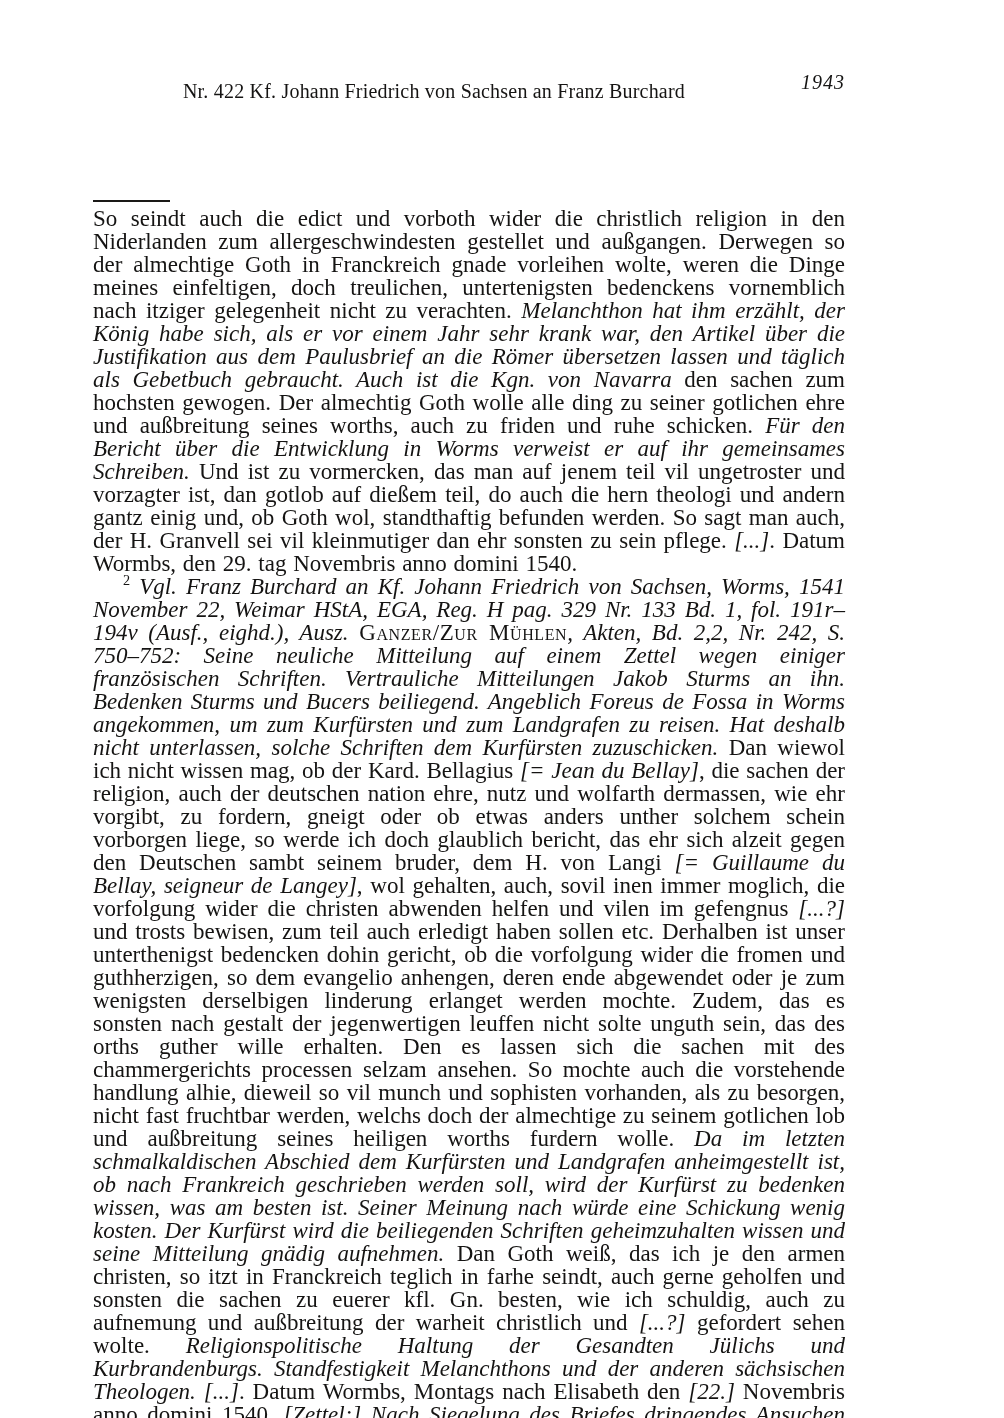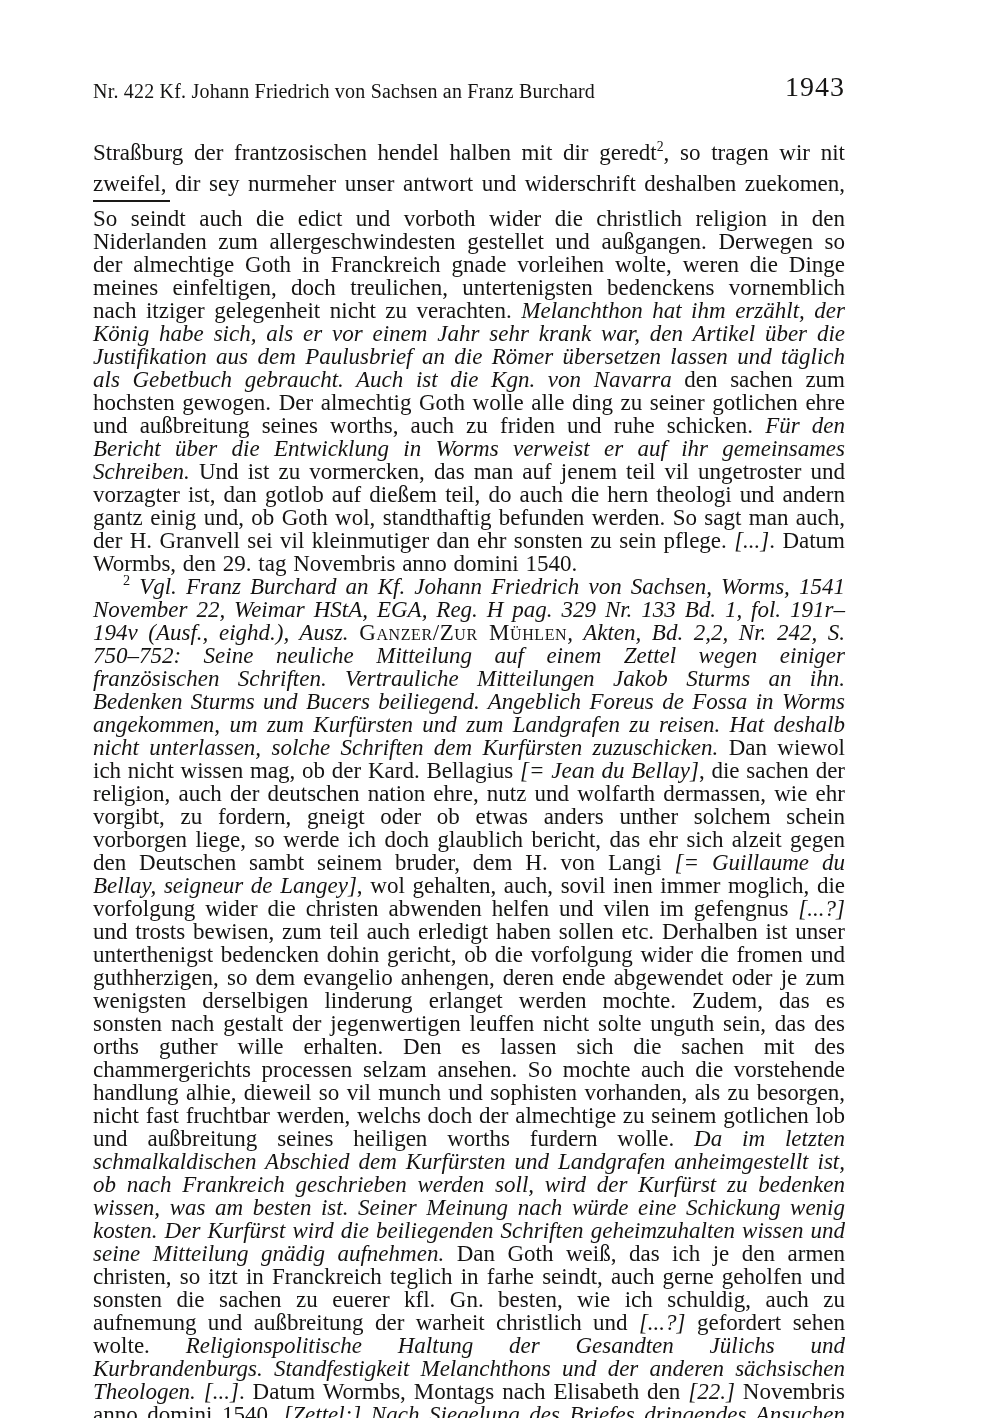--- a/index.html
+++ b/index.html
@@ -25,30 +25,32 @@
     left: 93px;
     top: 77px;
     width: 752px;
     height: 34px;
   }
   .running-head {
     position: absolute;
     left: 0;
     right: 70px;
     top: 3px;
+    text-align: center;
     font-size: 20px;
     letter-spacing: 0.2px;
     white-space: nowrap;
   }
   .page-number {
     position: absolute;
     right: 0;
     top: -6px;
-    font-size: 28px;
+    font-size: 20px;
     letter-spacing: 1px;
+    font-style: italic;
   }
   
   .body-par {
     position: absolute;
     left: 93px;
     top: 114px;
     width: 752px;
     font-size: 23px;
     line-height: 31px;
     text-align: justify;
@@ -104,21 +106,20 @@
 </head>
 <body>
 
 <div class="page">
 
   <div class="running-head-row">
     <span class="running-head">Nr. 422 Kf. Johann Friedrich von Sachsen an Franz Burchard</span>
     <span class="page-number">1943</span>
   </div>
 
-  <p class="body-par"><span class="run-roman">Straßburg der frantzosischen hendel halben mit dir geredt</span><sup class="run-sup">2</sup><span class="run-roman">, so tragen wir nit zweifel, dir sey nurmeher unser antwort und widerschrift deshalben zuekomen,</span></p>
 
   <div class="fn-rule"></div>
 
   <div class="footnotes">
     <p class="fn-1"><span class="run-roman">So seindt auch die edict und vorboth wider die christlich religion in den Niderlanden zum allergeschwindesten gestellet und außgangen. Derwegen so der almechtige Goth in Franckreich gnade vorleihen wolte, weren die Dinge meines einfeltigen, doch treulichen, untertenigsten bedenckens vornemblich nach itziger gelegenheit nicht zu verachten. </span><span class="run-italic">Melanchthon hat ihm erzählt, der König habe sich, als er vor einem Jahr sehr krank war, den Artikel über die Justifikation aus dem Paulusbrief an die Römer übersetzen lassen und täglich als Gebetbuch gebraucht. Auch ist die Kgn. von Navarra </span><span class="run-roman">den sachen zum hochsten gewogen. Der almechtig Goth wolle alle ding zu seiner gotlichen ehre und außbreitung seines worths, auch zu friden und ruhe schicken. </span><span class="run-italic">Für den Bericht über die Entwicklung in Worms verweist er auf ihr gemeinsames Schreiben.</span><span class="run-roman"> Und ist zu vormercken, das man auf jenem teil vil ungetroster und vorzagter ist, dan gotlob auf dießem teil, do auch die hern theologi und andern gantz einig und, ob Goth wol, standthaftig befunden werden. So sagt man auch, der H. Granvell sei vil kleinmutiger dan ehr sonsten zu sein pflege. </span><span class="run-italic">[...]</span><span class="run-roman">. Datum Wormbs, den 29. tag Novembris anno domini 1540.</span></p>
     <p class="fn-2"><sup class="run-sup">2</sup><span class="run-italic">Vgl. Franz Burchard an Kf. Johann Friedrich von Sachsen, Worms, 1541 November 22, Weimar HStA, EGA, Reg. H pag. 329 Nr. 133 Bd. 1, fol. 191r–194v (Ausf., eighd.), Ausz. </span><span class="run-smallcaps">Ganzer/Zur Mühlen</span><span class="run-italic">, Akten, Bd. 2,2, Nr. 242, S. 750–752: Seine neuliche Mitteilung auf einem Zettel wegen einiger französischen Schriften. Vertrauliche Mitteilungen Jakob Sturms an ihn. Bedenken Sturms und Bucers beiliegend. Angeblich Foreus de Fossa in Worms angekommen, um zum Kurfürsten und zum Landgrafen zu reisen. Hat deshalb nicht unterlassen, solche Schriften dem Kurfürsten zuzuschicken.</span><span class="run-roman"> Dan wiewol ich nicht wissen mag, ob der Kard. Bellagius </span><span class="run-italic">[= Jean du Bellay]</span><span class="run-roman">, die sachen der religion, auch der deutschen nation ehre, nutz und wolfarth dermassen, wie ehr vorgibt, zu fordern, gneigt oder ob etwas anders unther solchem schein vorborgen liege, so werde ich doch glaublich bericht, das ehr sich alzeit gegen den Deutschen sambt seinem bruder, dem H. von Langi </span><span class="run-italic">[= Guillaume du Bellay, seigneur de Langey]</span><span class="run-roman">, wol gehalten, auch, sovil inen immer moglich, die vorfolgung wider die christen abwenden helfen und vilen im gefengnus </span><span class="run-italic">[...?]</span><span class="run-roman"> und trosts bewisen, zum teil auch erledigt haben sollen etc. Derhalben ist unser unterthenigst bedencken dohin gericht, ob die vorfolgung wider die fromen und guthherzigen, so dem evangelio anhengen, deren ende abgewendet oder je zum wenigsten derselbigen linderung erlanget werden mochte. Zudem, das es sonsten nach gestalt der jegenwertigen leuffen nicht solte unguth sein, das des orths guther wille erhalten. Den es lassen sich die sachen mit des chammergerichts processen selzam ansehen. So mochte auch die vorstehende handlung alhie, dieweil so vil munch und sophisten vorhanden, als zu besorgen, nicht fast fruchtbar werden, welchs doch der almechtige zu seinem gotlichen lob und außbreitung seines heiligen worths furdern wolle. </span><span class="run-italic">Da im letzten schmalkaldischen Abschied dem Kurfürsten und Landgrafen anheimgestellt ist, ob nach Frankreich geschrieben werden soll, wird der Kurfürst zu bedenken wissen, was am besten ist. Seiner Meinung nach würde eine Schickung wenig kosten. Der Kurfürst wird die beiliegenden Schriften geheimzuhalten wissen und seine Mitteilung gnädig aufnehmen.</span><span class="run-roman"> Dan Goth weiß, das ich je den armen christen, so itzt in Franckreich teglich in farhe seindt, auch gerne geholfen und sonsten die sachen zu euerer kfl. Gn. besten, wie ich schuldig, auch zu aufnemung und außbreitung der warheit christlich und </span><span class="run-italic">[...?]</span><span class="run-roman"> gefordert sehen wolte. </span><span class="run-italic">Religionspolitische Haltung der Gesandten Jülichs und Kurbrandenburgs. Standfestigkeit Melanchthons und der anderen sächsischen Theologen. [...]</span><span class="run-roman">. Datum Wormbs, Montags nach Elisabeth den </span><span class="run-italic">[22.]</span><span class="run-roman"> Novembris anno domini 1540. </span><span class="run-italic">[Zettel:] Nach Siegelung des Briefes dringendes Ansuchen Jakob Sturms um die Schickung nach Frankreich und zugleich Zustellung zweier Schriften, die nicht mehr abgeschrieben werden konnten und dem Kurfürsten mit nächster Post zugehen.</span></p>
   </div>
 
 </div>
 

